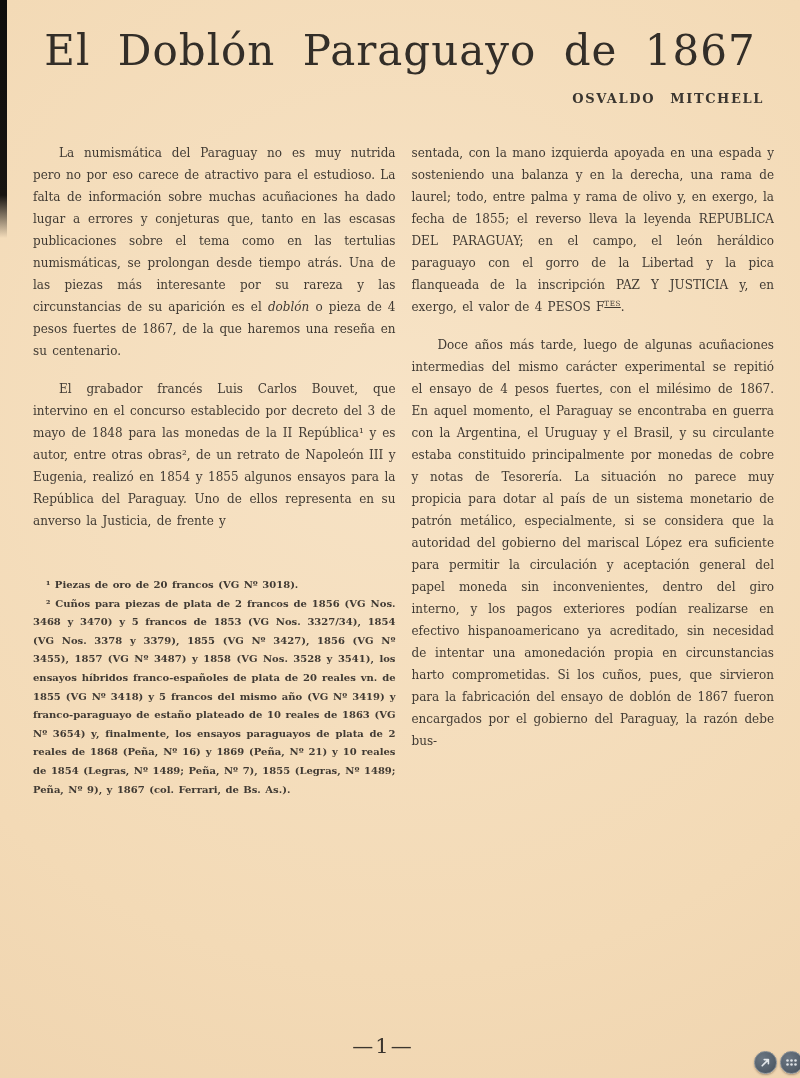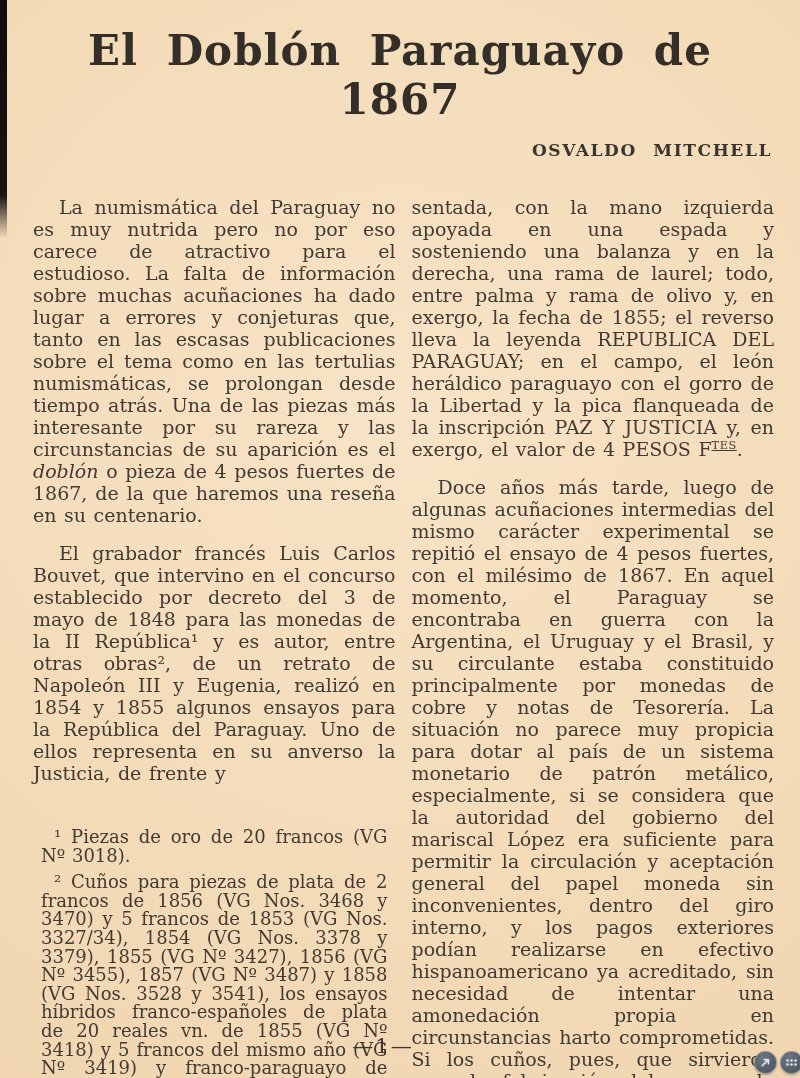--- a/index.html
+++ b/index.html
@@ -16,60 +16,61 @@
   .scan-edge {
     position: absolute;
     left: 0; top: 0;
     width: 7px; height: 238px;
     background: linear-gradient(to bottom, #0e0d0c 0%, #171411 82%, rgba(23,20,17,0) 100%);
   }
   .title {
     margin: 26px 40px 0 40px;
     text-align: center;
     font-size: 42px;
-    font-weight: 700;
+    font-weight: 400;
     letter-spacing: 1px;
     word-spacing: 13px;
     color: #332e28;
   }
   .author {
-    margin: 16px 28px 0 0;
+    margin: 16px 36px 0 0;
     text-align: right;
-    font-size: 17px;
+    font-size: 13px;
     font-weight: 700;
     letter-spacing: 1.6px;
     word-spacing: 9px;
     color: #3a352f;
   }
   .columns {
     display: flex;
     gap: 16px;
     padding: 0 26px 0 33px;
     margin-top: 36px;
   }
   .col { flex: 1 1 0; min-width: 0; }
   .para {
     margin: 0;
-    font-size: 19px;
+    font-size: 12px;
     line-height: 22px;
     text-align: justify;
     word-spacing: 1.5px;
     hyphens: auto;
   }
   .para + .para { margin-top: 16px; }
   .para.indent { text-indent: 26px; }
   .footnotes { margin-top: 44px; }
   .fn {
-    margin: 8px;
-    font-size: 18px;
+    margin: 0;
+    font-size: 10px;
     line-height: 18.6px;
     text-align: justify;
     text-indent: 13px;
     word-spacing: 1px;
     hyphens: auto;
+    font-weight: bold;
   }
   .run-i { font-style: italic; }
   .run-sup { font-size: 0.6em; vertical-align: super; line-height: 0; letter-spacing: 0.5px; text-decoration: underline; }
   .pageno {
     position: absolute;
     top: 1034px;
     left: 0; right: 0;
     text-align: center;
     transform: translateX(-17px);
     font-size: 21px;

